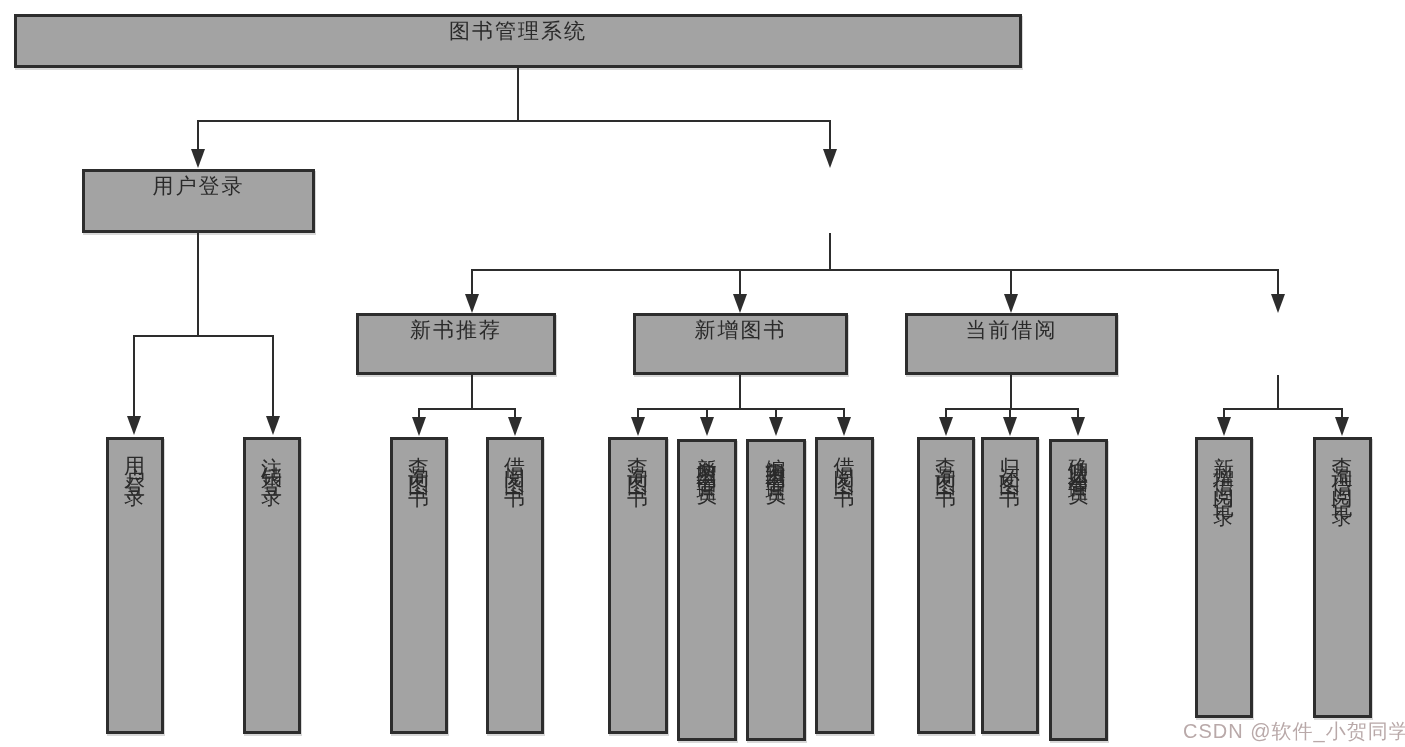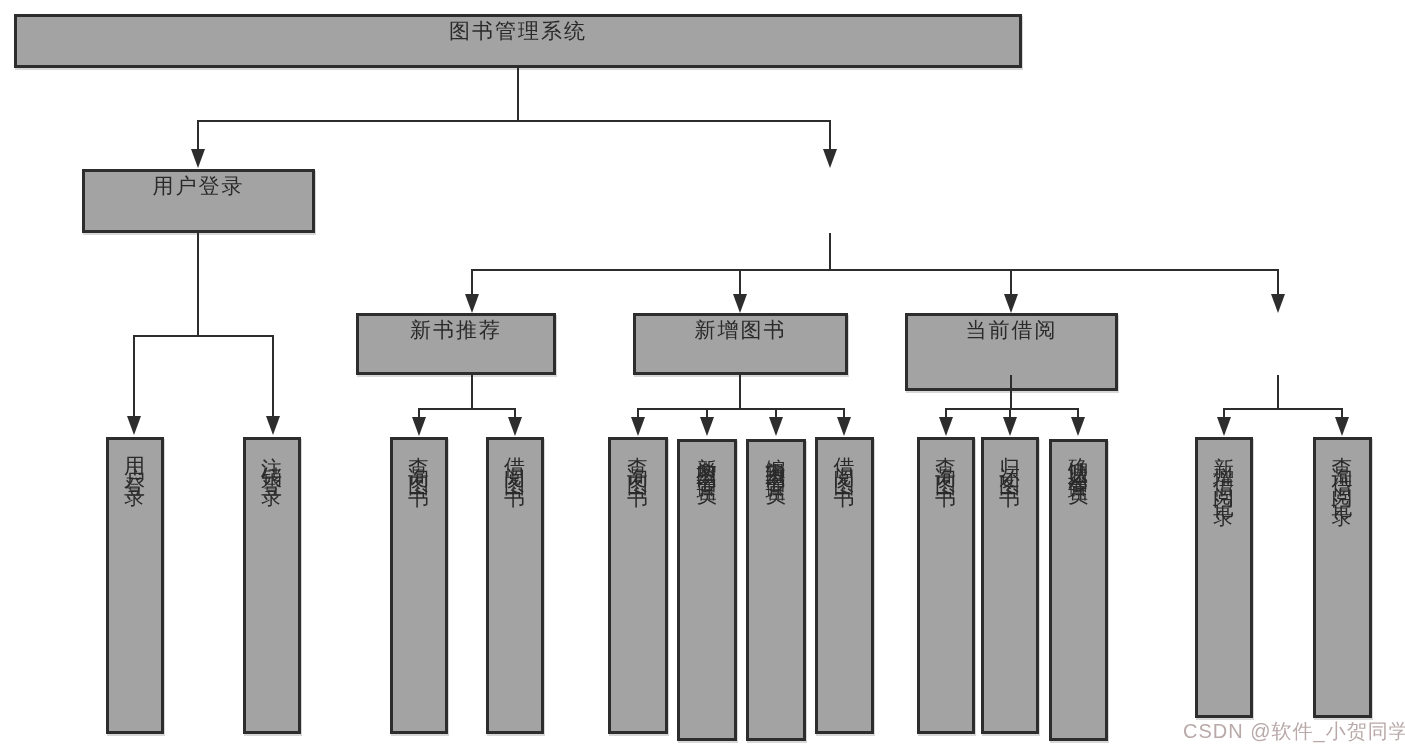--- a/index.html
+++ b/index.html
@@ -69,21 +69,21 @@
   <div class="arrowhead" style="left:1004px; top:294px;"></div>
   <div class="vline" style="left:1277px; top:269px; height:27px;"></div>
   <div class="arrowhead" style="left:1271px; top:294px;"></div>
 
   <div class="box" style="left:356px; top:313px; width:200px; height:62px;">
     <span class="hlabel">新书推荐</span>
   </div>
   <div class="box" style="left:633px; top:313px; width:215px; height:62px;">
     <span class="hlabel">新增图书</span>
   </div>
-  <div class="box" style="left:905px; top:313px; width:213px; height:78px;">
+  <div class="box" style="left:905px; top:313px; width:213px; height:62px;">
     <span class="hlabel">当前借阅</span>
   </div>
 
   <div class="vline" style="left:471px; top:375px; height:35px;"></div>
   <div class="hline" style="left:418px; top:408px; width:98px;"></div>
   <div class="vline" style="left:418px; top:408px; height:10px;"></div>
   <div class="arrowhead" style="left:412px; top:417px;"></div>
   <div class="vline" style="left:514px; top:408px; height:10px;"></div>
   <div class="arrowhead" style="left:508px; top:417px;"></div>
 

